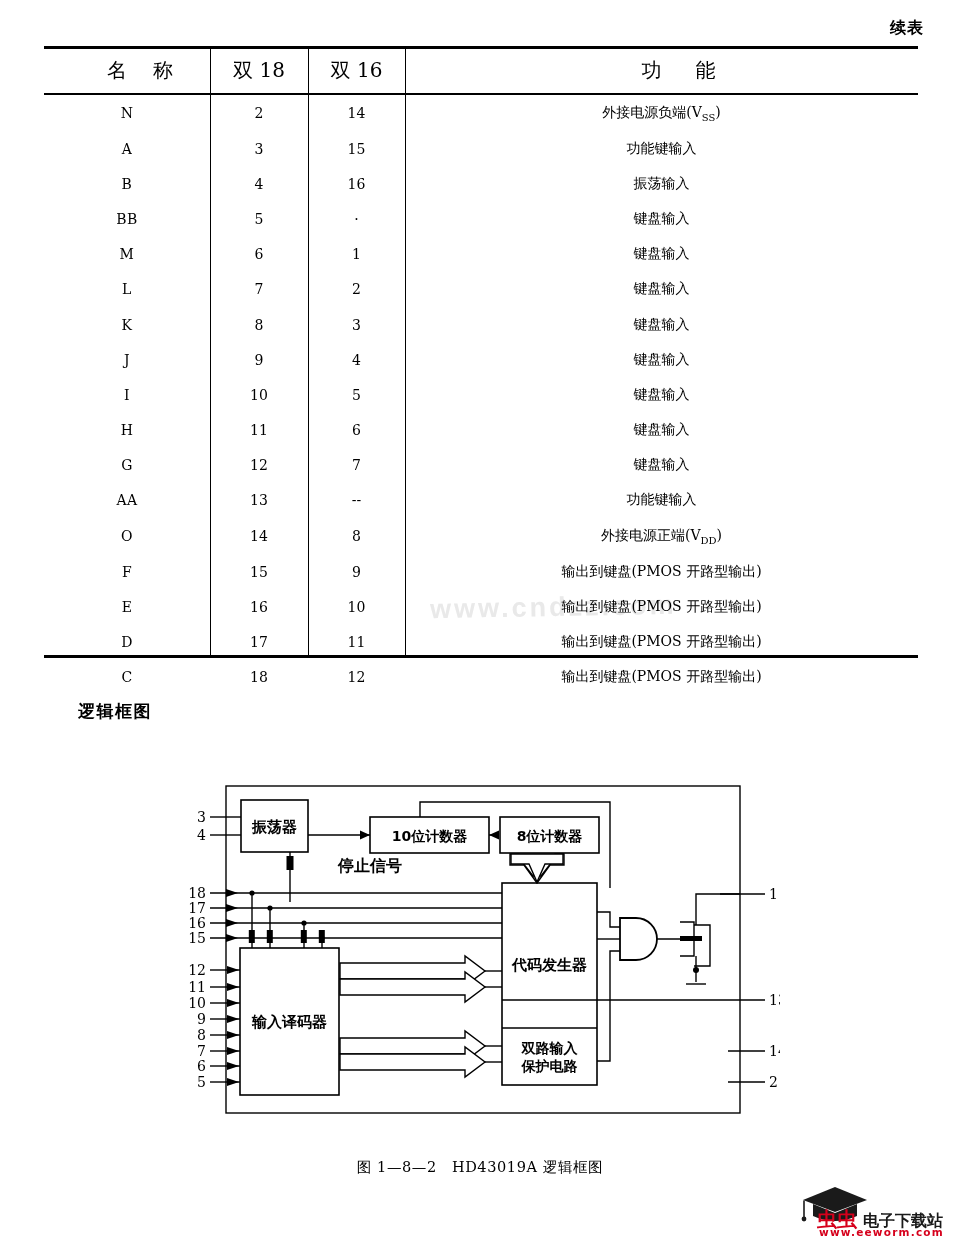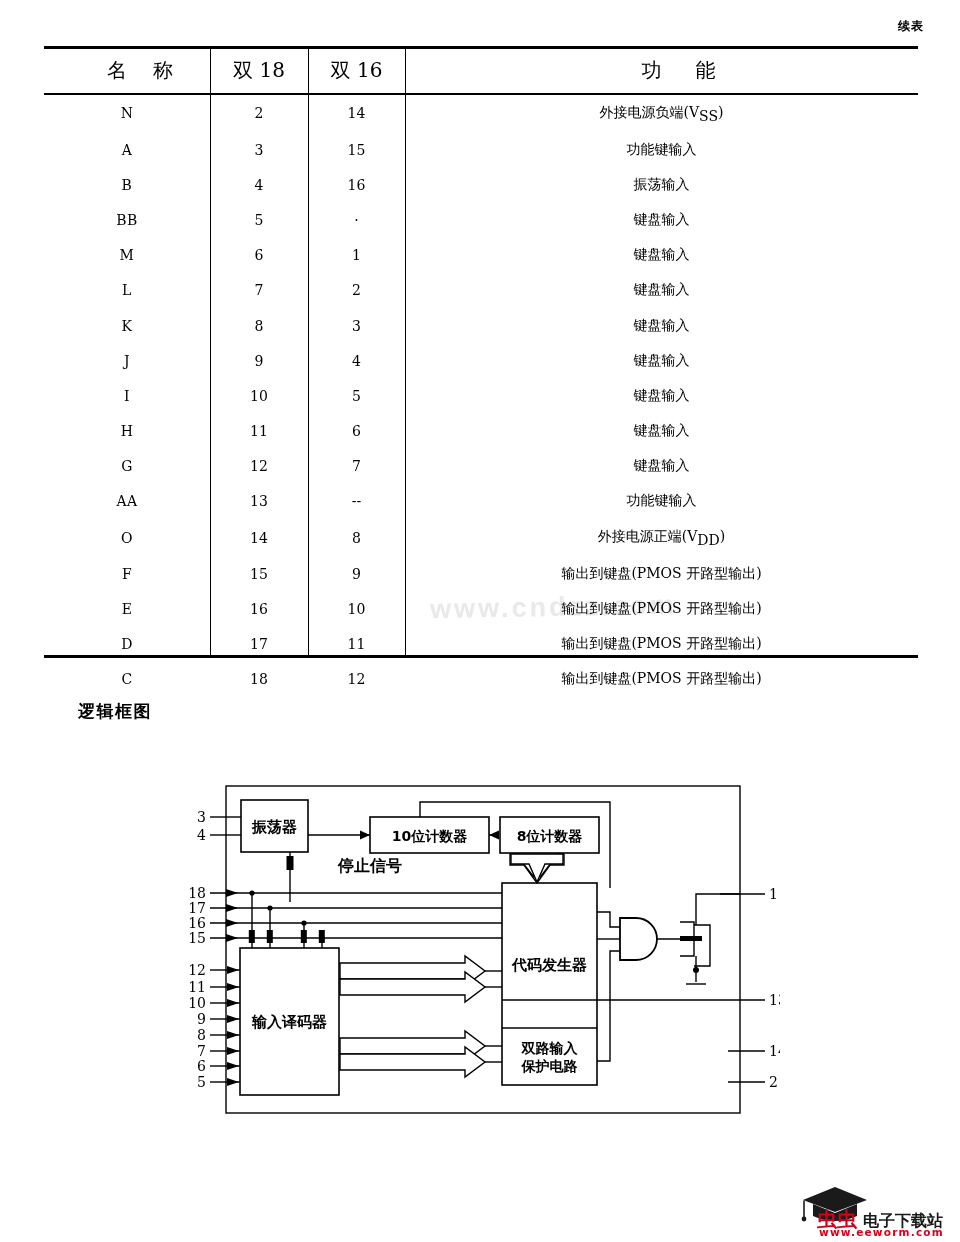--- a/index.html
+++ b/index.html
@@ -10,21 +10,21 @@
     color:#000;
     position:relative;
     overflow:hidden;
   }
   .page{position:absolute;inset:0;}
 
   
   .hdr-cont{
     position:absolute;top:18px;right:36px;
     font-family:"DejaVu Sans", sans-serif;
-    font-size:12px;font-weight:700;letter-spacing:1px;
+    font-size:16px;font-weight:700;letter-spacing:1px;
   }
 
   
   .tbl-wrap{position:absolute;left:44px;top:46px;width:874px;}
   table.pin-table{border-collapse:collapse;width:874px;table-layout:fixed;}
   table.pin-table col.c-name{width:166px;}
   table.pin-table col.c-d18{width:98px;}
   table.pin-table col.c-d16{width:97px;}
   table.pin-table col.c-fn{width:513px;}
 
@@ -56,21 +56,21 @@
   
   .vr{position:absolute;top:0;width:1.4px;background:#000;}
   .vr.v1{left:166px;}
   .vr.v2{left:264px;}
   .vr.v3{left:361px;}
 
   .rule-top{position:absolute;left:44px;top:46px;width:874px;height:2.6px;background:#000;}
   .rule-head{position:absolute;left:44px;top:93px;width:874px;height:1.4px;background:#000;}
   .rule-bot{position:absolute;left:44px;top:655px;width:874px;height:2.6px;background:#000;}
 
-  sub{font-size:14px;}
+  sub{font-size:10px;}
 
   
   .sec-title{
     position:absolute;left:78px;top:700px;
     font-family:"DejaVu Sans", sans-serif;
     font-weight:700;font-size:17px;letter-spacing:1.5px;
   }
 
   
   .diagram{position:absolute;left:180px;top:770px;width:600px;height:360px;}
@@ -383,20 +383,21 @@
       </g>
       <g font-size="14" fill="#000" text-anchor="start" font-family="DejaVu Serif, serif">
         <text x="589" y="129">1</text>
         <text x="589" y="235">13</text>
         <text x="589" y="286">14</text>
         <text x="589" y="317">2</text>
       </g>
     </svg>
   </div>
 
+  <div class="caption">图 1—8—2　HD43019A 逻辑框图</div>
 
   <div class="logo">
     <svg width="160" height="56" viewBox="0 0 160 56" xmlns="http://www.w3.org/2000/svg">
 
       <g>
         <polygon points="8,18 40,5 72,18 40,30" fill="#1a1a1a"></polygon>
         <path d="M18,22 L18,34 Q40,44 62,34 L62,22 L40,31 Z" fill="#1a1a1a"></path>
         <line x1="9" y1="18.5" x2="9" y2="36" stroke="#1a1a1a" stroke-width="1.6"></line>
         <circle cx="9" cy="37" r="2.4" fill="#1a1a1a"></circle>
       </g>

